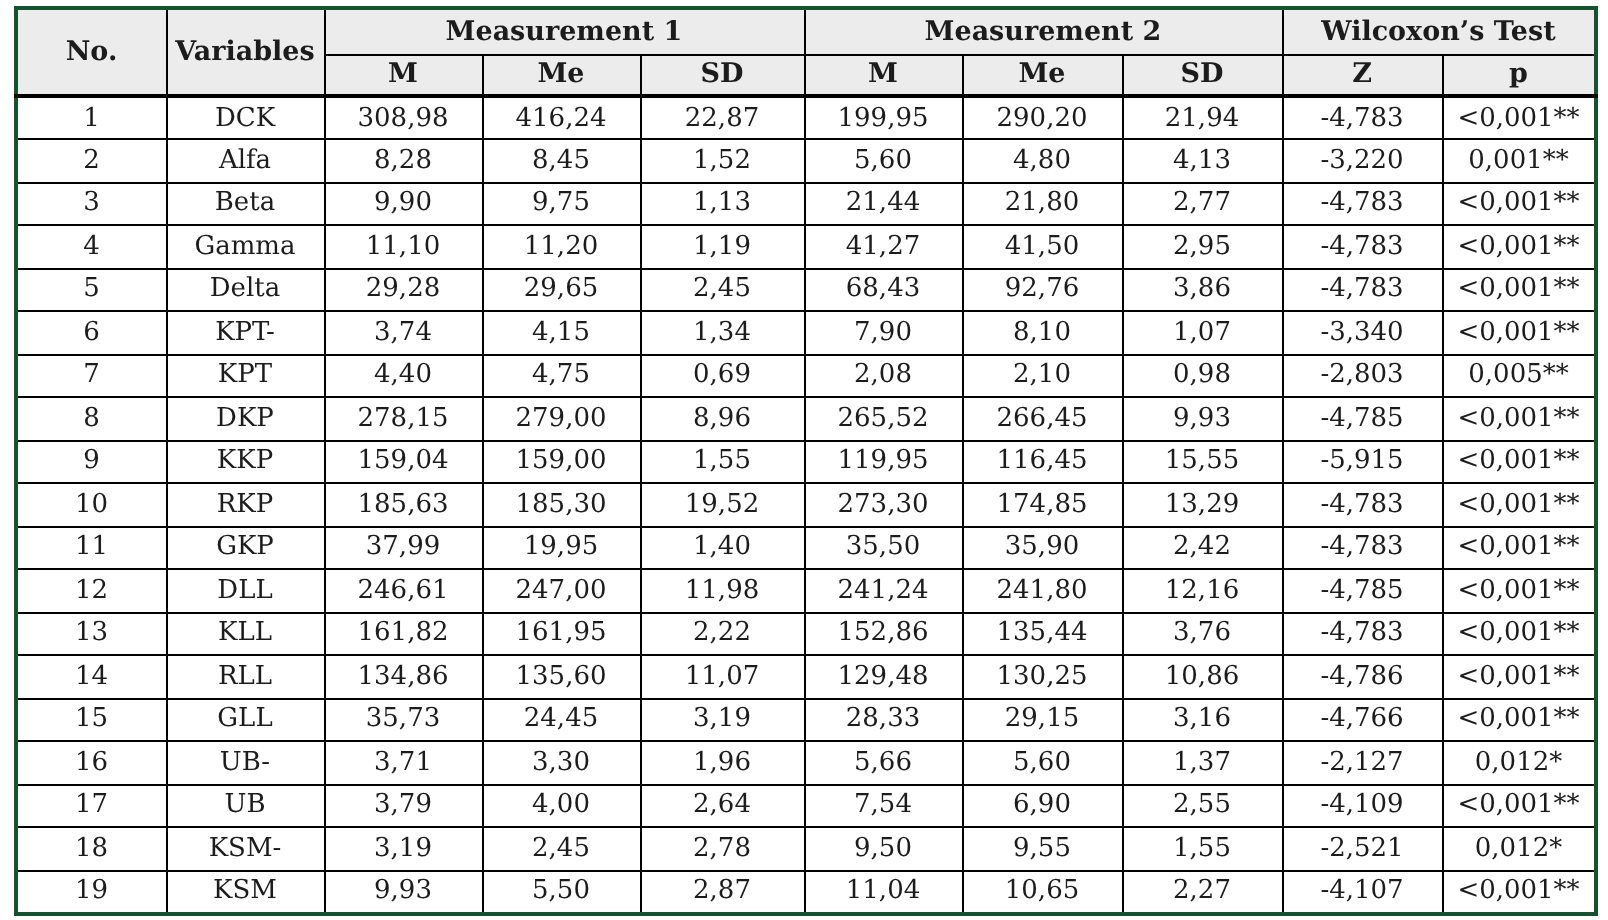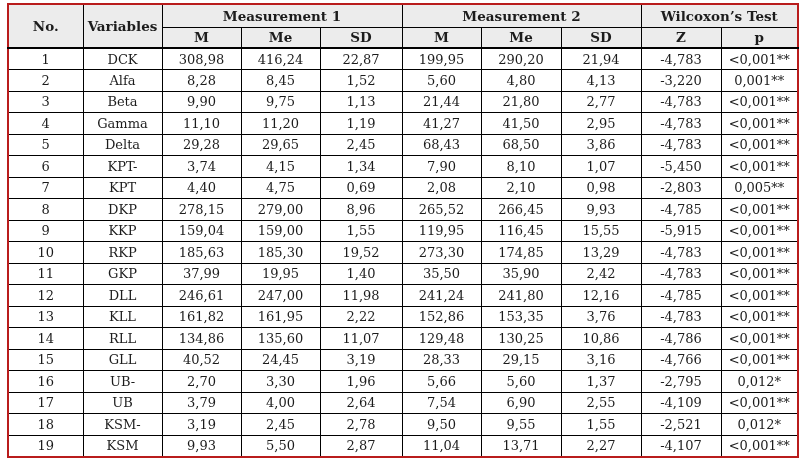--- a/index.html
+++ b/index.html
@@ -9,21 +9,21 @@
     background: #ffffff;
     font-family: "DejaVu Serif", "Liberation Serif", serif;
   }
   .table-wrap {
     position: absolute;
     left: 7px; top: 3px;
   }
   table {
     border-collapse: collapse;
     table-layout: fixed;
-    border: 2px solid #b91c1c;
+    border: 2px solid #14532d;
   }
   th, td {
     border: 1px solid #000;
     text-align: center;
     vertical-align: middle;
     padding: 0 2px;
     white-space: nowrap;
     overflow: hidden;
     color: #1c1c1c;
   }
@@ -126,35 +126,35 @@
           <td>-4,783</td>
           <td>&lt;0,001**</td>
         </tr>
         <tr>
           <td>5</td>
           <td>Delta</td>
           <td>29,28</td>
           <td>29,65</td>
           <td>2,45</td>
           <td>68,43</td>
-          <td>68,50</td>
+          <td>92,76</td>
           <td>3,86</td>
           <td>-4,783</td>
           <td>&lt;0,001**</td>
         </tr>
         <tr>
           <td>6</td>
           <td>KPT-</td>
           <td>3,74</td>
           <td>4,15</td>
           <td>1,34</td>
           <td>7,90</td>
           <td>8,10</td>
           <td>1,07</td>
-          <td>-5,450</td>
+          <td>-3,340</td>
           <td>&lt;0,001**</td>
         </tr>
         <tr>
           <td>7</td>
           <td>KPT</td>
           <td>4,40</td>
           <td>4,75</td>
           <td>0,69</td>
           <td>2,08</td>
           <td>2,10</td>
@@ -222,59 +222,59 @@
           <td>-4,785</td>
           <td>&lt;0,001**</td>
         </tr>
         <tr>
           <td>13</td>
           <td>KLL</td>
           <td>161,82</td>
           <td>161,95</td>
           <td>2,22</td>
           <td>152,86</td>
-          <td>153,35</td>
+          <td>135,44</td>
           <td>3,76</td>
           <td>-4,783</td>
           <td>&lt;0,001**</td>
         </tr>
         <tr>
           <td>14</td>
           <td>RLL</td>
           <td>134,86</td>
           <td>135,60</td>
           <td>11,07</td>
           <td>129,48</td>
           <td>130,25</td>
           <td>10,86</td>
           <td>-4,786</td>
           <td>&lt;0,001**</td>
         </tr>
         <tr>
           <td>15</td>
           <td>GLL</td>
-          <td>40,52</td>
+          <td>35,73</td>
           <td>24,45</td>
           <td>3,19</td>
           <td>28,33</td>
           <td>29,15</td>
           <td>3,16</td>
           <td>-4,766</td>
           <td>&lt;0,001**</td>
         </tr>
         <tr>
           <td>16</td>
           <td>UB-</td>
-          <td>2,70</td>
+          <td>3,71</td>
           <td>3,30</td>
           <td>1,96</td>
           <td>5,66</td>
           <td>5,60</td>
           <td>1,37</td>
-          <td>-2,795</td>
+          <td>-2,127</td>
           <td>0,012*</td>
         </tr>
         <tr>
           <td>17</td>
           <td>UB</td>
           <td>3,79</td>
           <td>4,00</td>
           <td>2,64</td>
           <td>7,54</td>
           <td>6,90</td>
@@ -294,20 +294,20 @@
           <td>-2,521</td>
           <td>0,012*</td>
         </tr>
         <tr>
           <td>19</td>
           <td>KSM</td>
           <td>9,93</td>
           <td>5,50</td>
           <td>2,87</td>
           <td>11,04</td>
-          <td>13,71</td>
+          <td>10,65</td>
           <td>2,27</td>
           <td>-4,107</td>
           <td>&lt;0,001**</td>
         </tr>
       </tbody>
   </table>
 </div>
 
 </body></html>

